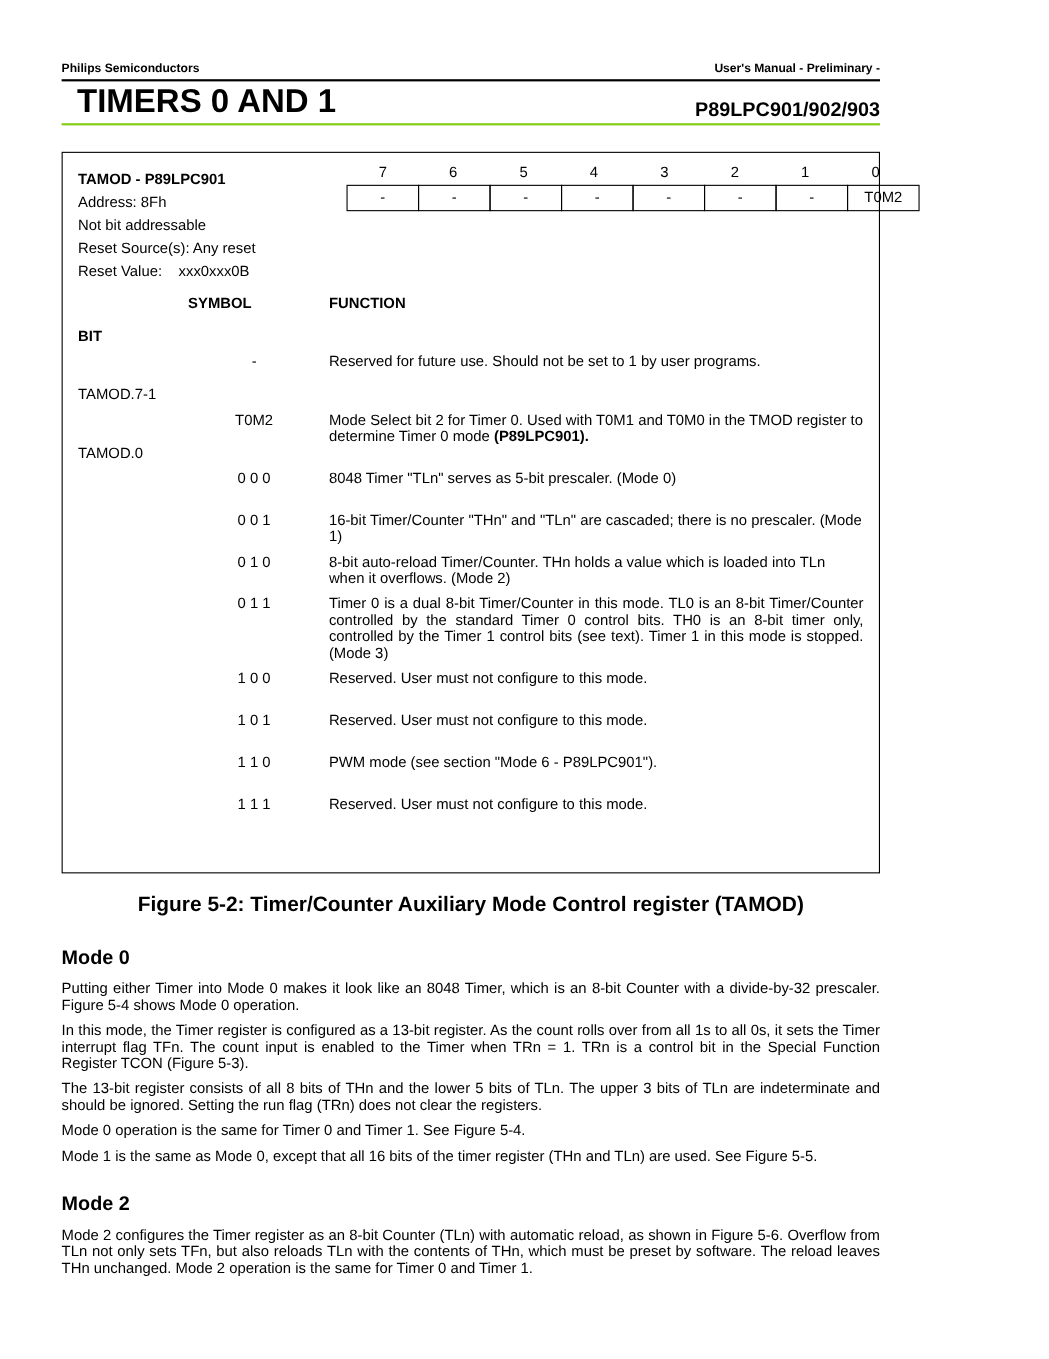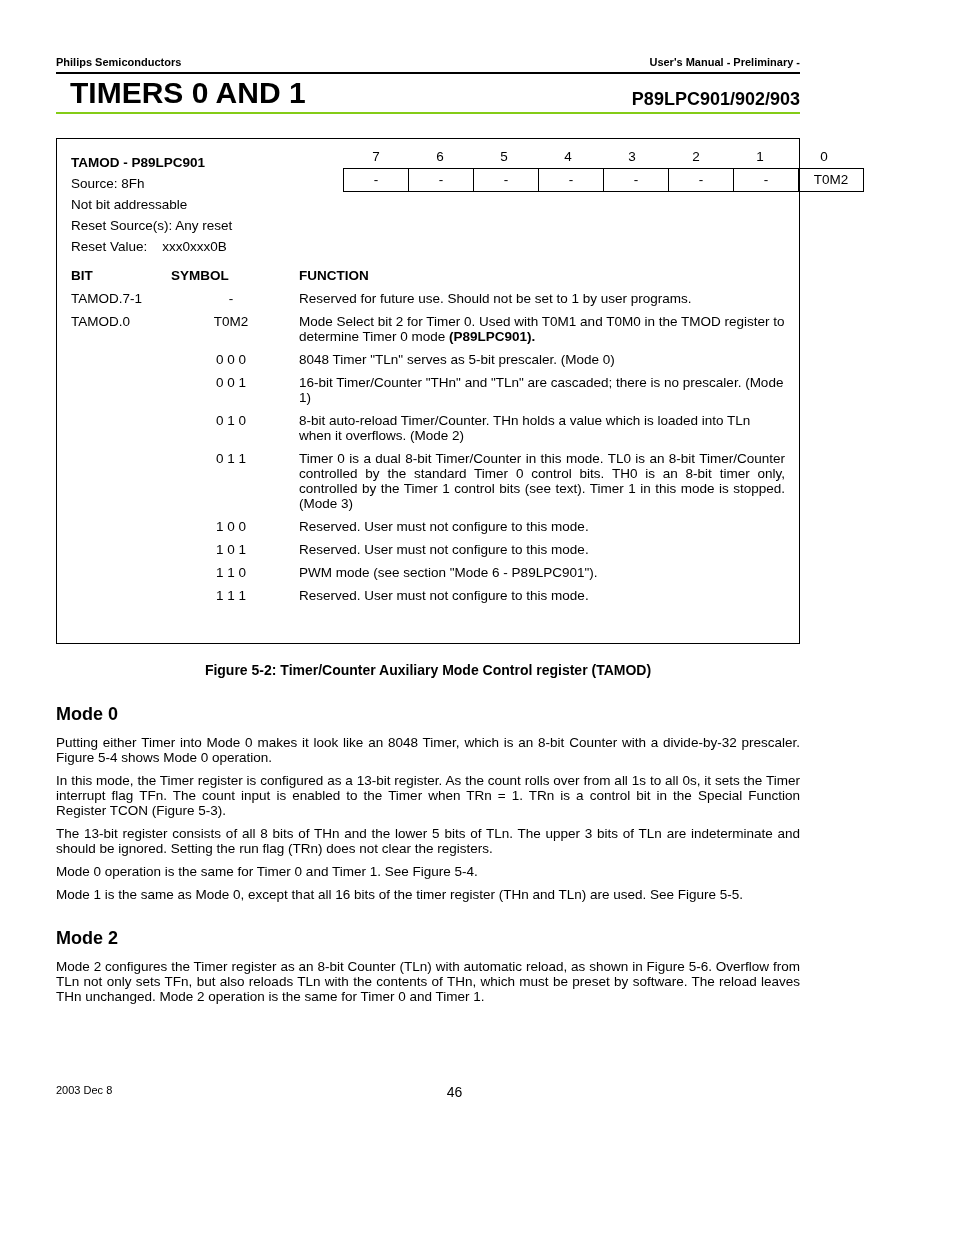--- a/index.html
+++ b/index.html
@@ -41,21 +41,21 @@
     font-weight: bold;
   }
   .register-box {
     border: 1px solid #000;
     margin-top: 24px;
     padding: 10px 14px 40px 14px;
     font-size: 13.5px;
   }
   .reg-top {
     display: flex;
-    gap: 33px;
+    gap: 5px;
   }
   .reg-left {
     flex: 0 0 220px;
   }
   .reg-left .reg-line { margin: 6px 0; }
   .reg-right { flex: 1; }
   .bitnums {
     display: flex;
     padding-left: 20px;
   }
@@ -73,29 +73,29 @@
     height: 22px;
     border: 1px solid #000;
     margin-left: -1px;
     text-align: center;
     line-height: 22px;
   }
   .func-row {
     display: flex;
     margin-top: 8px;
   }
-  .col1 { width: 100px; }
+  .col1 { width: 100px; margin-top: 30px; }
   .col2 { width: 120px; text-align: center; padding-right: 8px; }
   .col3 { flex: 1; }
   .bold { font-weight: bold; }
   .underline { text-decoration: underline; }
   .caption {
     text-align: center;
     font-weight: bold;
-    font-size: 14px;
+    font-size: 19px;
     margin-top: 18px;
   }
   h3.section {
     font-size: 18px;
     font-weight: bold;
     margin-top: 26px;
     margin-bottom: 10px;
   }
   p.body {
     font-size: 13.5px;
@@ -123,21 +123,21 @@
   <div class="title-row">
     <span class="title-main">TIMERS 0 AND 1</span>
     <span class="title-part">P89LPC901/902/903</span>
   </div>
 
   <div class="register-box">
 
     <div class="reg-top">
       <div class="reg-left">
         <div class="reg-line bold">TAMOD - P89LPC901</div>
-        <div class="reg-line">Source: 8Fh</div>
+        <div class="reg-line">Address: 8Fh</div>
         <div class="reg-line">Not bit addressable</div>
         <div class="reg-line">Reset Source(s): Any reset</div>
         <div class="reg-line">
           <span>Reset Value:</span>&nbsp;&nbsp;&nbsp;
           <span>xxx0xxx0B</span>
         </div>
       </div>
       <div class="reg-right">
         <div class="bitnums">
           <div>7</div>

